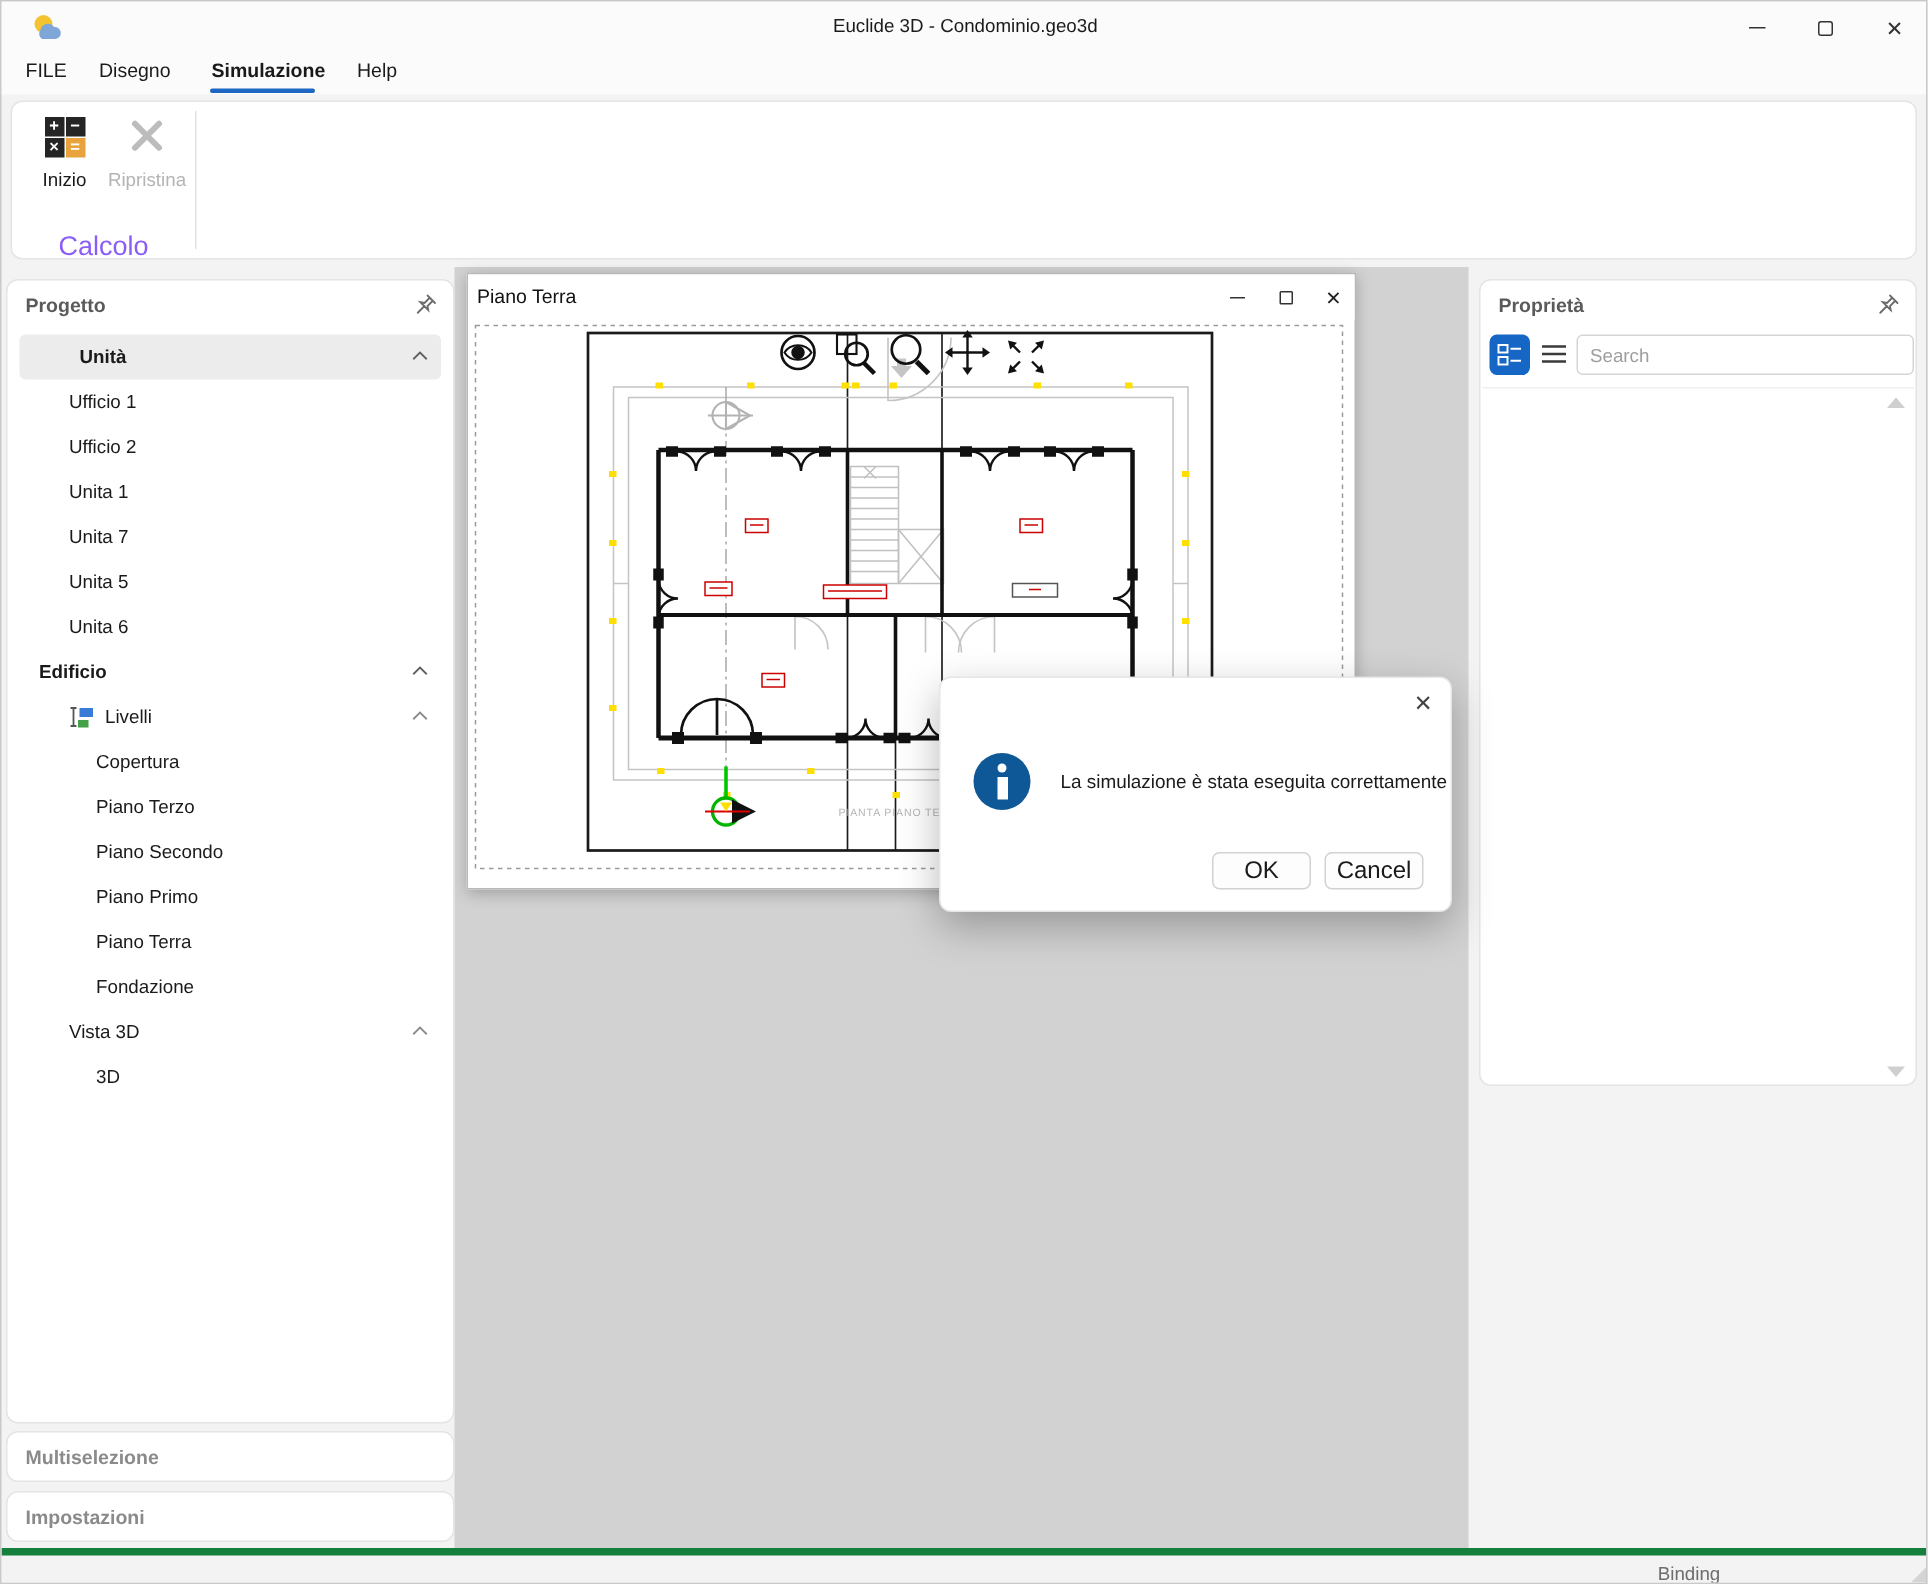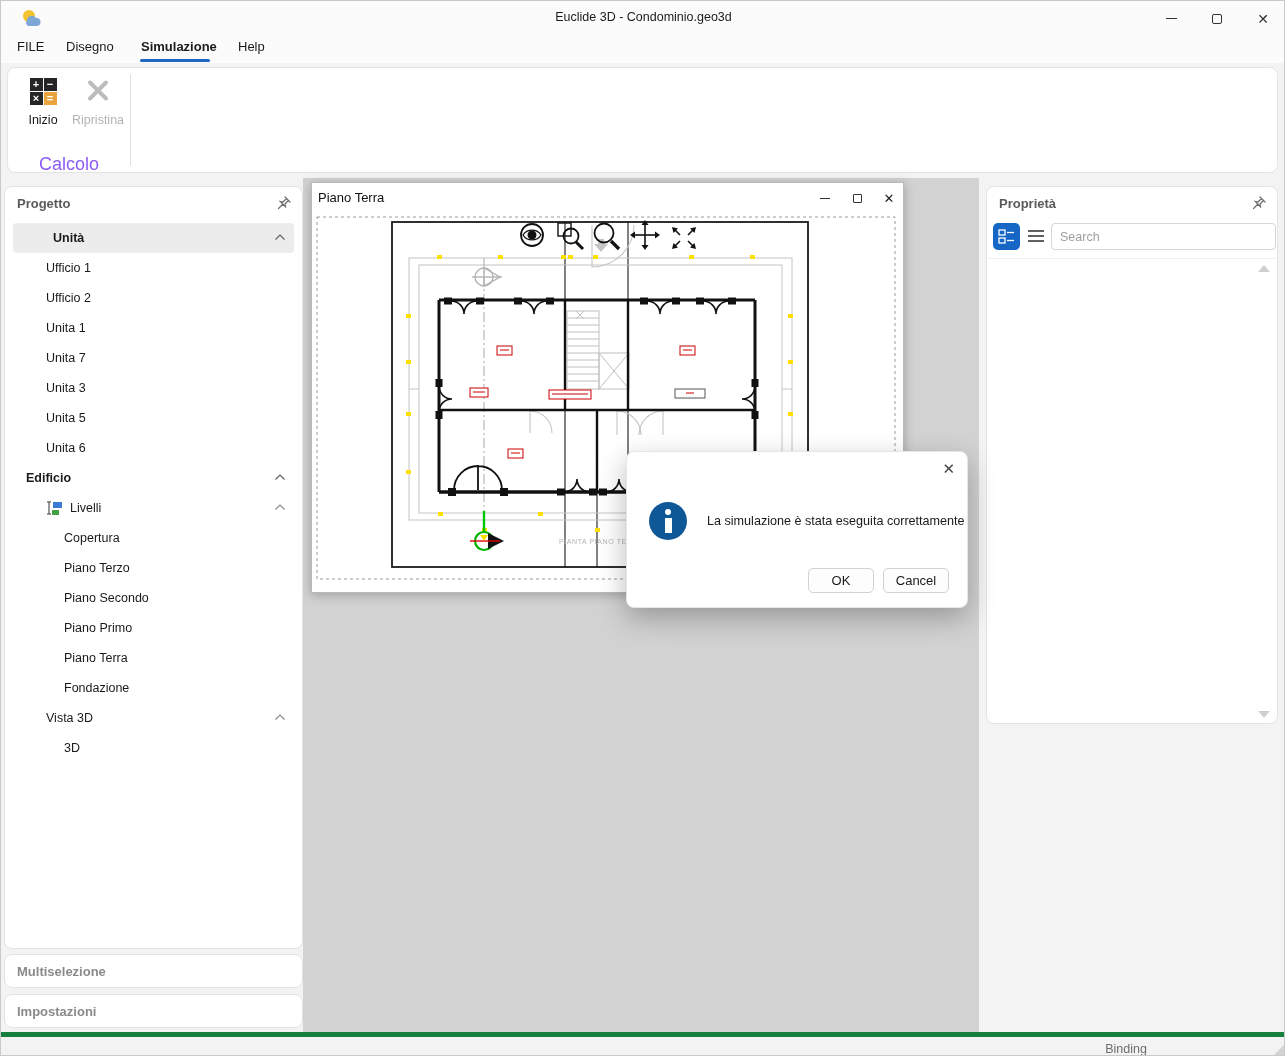--- a/index.html
+++ b/index.html
@@ -62,21 +62,21 @@
   .cbtn { width:16px; height:16px; display:flex; align-items:center; justify-content:center; color:#222; cursor:default; }
   .cbtn .glyph-min { width:10px; }
   .cbtn .glyph-max { width:9px; height:9px; border-radius:1px; }
   
   .dialog { position:absolute; left:625px; top:450px; width:342px; height:157px; background:#fff; border:1px solid #e6e6e6; border-radius:8px; box-shadow:0 10px 28px rgba(0,0,0,.28); z-index:30; }
   .dlg-close { position:absolute; right:12px; top:8px; font-size:15px; font-weight:300; color:#444; cursor:default; }
   .dlg-icon { position:absolute; left:22px; top:50px; width:38px; height:38px; border-radius:50%; background:#0f5897; color:#fff; }
   .dlg-icon .dot { position:absolute; left:16px; top:7px; width:6px; height:6px; border-radius:50%; background:#fff; }
   .dlg-icon .bar { position:absolute; left:15.5px; top:16px; width:7px; height:15px; background:#fff; }
   .dlg-msg { position:absolute; left:80px; top:62px; font-size:12.6px; color:#1a1a1a; }
-  .dlg-btn { position:absolute; top:116px; width:66px; height:25px; background:#fdfdfd; border:1px solid #d2d2d2; border-radius:5px; font-size:13px; font-family:inherit; color:#1a1a1a; cursor:default; }
+  .dlg-btn { position:absolute; top:116px; width:66px; height:25px; background:#fdfdfd; border:1px solid #d2d2d2; border-radius:5px; font-size:16px; font-family:inherit; color:#1a1a1a; cursor:default; }
   
   .prop-tools { position:absolute; left:0; top:35px; width:100%; height:34px; }
   .btn-blue { position:absolute; left:6px; top:1px; width:27px; height:27px; background:#1666c5; border-radius:5px; border:none; cursor:default; }
   .btn-list { position:absolute; left:37px; top:1px; width:24px; height:27px; background:transparent; border:none; cursor:default; }
   .search-box { position:absolute; left:64px; top:1px; width:225px; height:27px; border:1px solid #d6d6d6; border-radius:4px; font-size:12.5px; font-family:inherit; padding:0 8px; color:#333; }
   .search-box::placeholder { color:#9e9e9e; }
   .prop-list { position:absolute; left:1px; top:71px; right:1px; bottom:1px; border-top:1px solid #efefef; }
   .scroll-up { position:absolute; right:6px; top:6px; width:0; height:0; border-left:6px solid transparent; border-right:6px solid transparent; border-bottom:7px solid #cfcfcf; }
   .scroll-down { position:absolute; right:6px; bottom:4px; width:0; height:0; border-left:6px solid transparent; border-right:6px solid transparent; border-top:7px solid #cfcfcf; }
   
@@ -343,21 +343,20 @@
     <div class="tree-row hdr sel">
       <span>Unità</span>
       <svg class="chev" width="12" height="12" viewBox="0 0 16 16">
           <polyline points="2,10 8,4 14,10" fill="none" stroke="#5f5f5f" stroke-width="1.6"></polyline>
         </svg>
     </div>
     <div class="tree-row lv1"><span>Ufficio 1</span></div>
     <div class="tree-row lv1"><span>Ufficio 2</span></div>
     <div class="tree-row lv1"><span>Unita 1</span></div>
     <div class="tree-row lv1"><span>Unita 7</span></div>
-    <div class="tree-row lv1"><span>Unita 3</span></div>
     <div class="tree-row lv1"><span>Unita 5</span></div>
     <div class="tree-row lv1"><span>Unita 6</span></div>
 
     <div class="tree-row hdr">
       <span>Edificio</span>
       <svg class="chev" width="12" height="12" viewBox="0 0 16 16">
           <polyline points="2,10 8,4 14,10" fill="none" stroke="#5f5f5f" stroke-width="1.6"></polyline>
         </svg>
     </div>
     <div class="tree-row lv1i">

